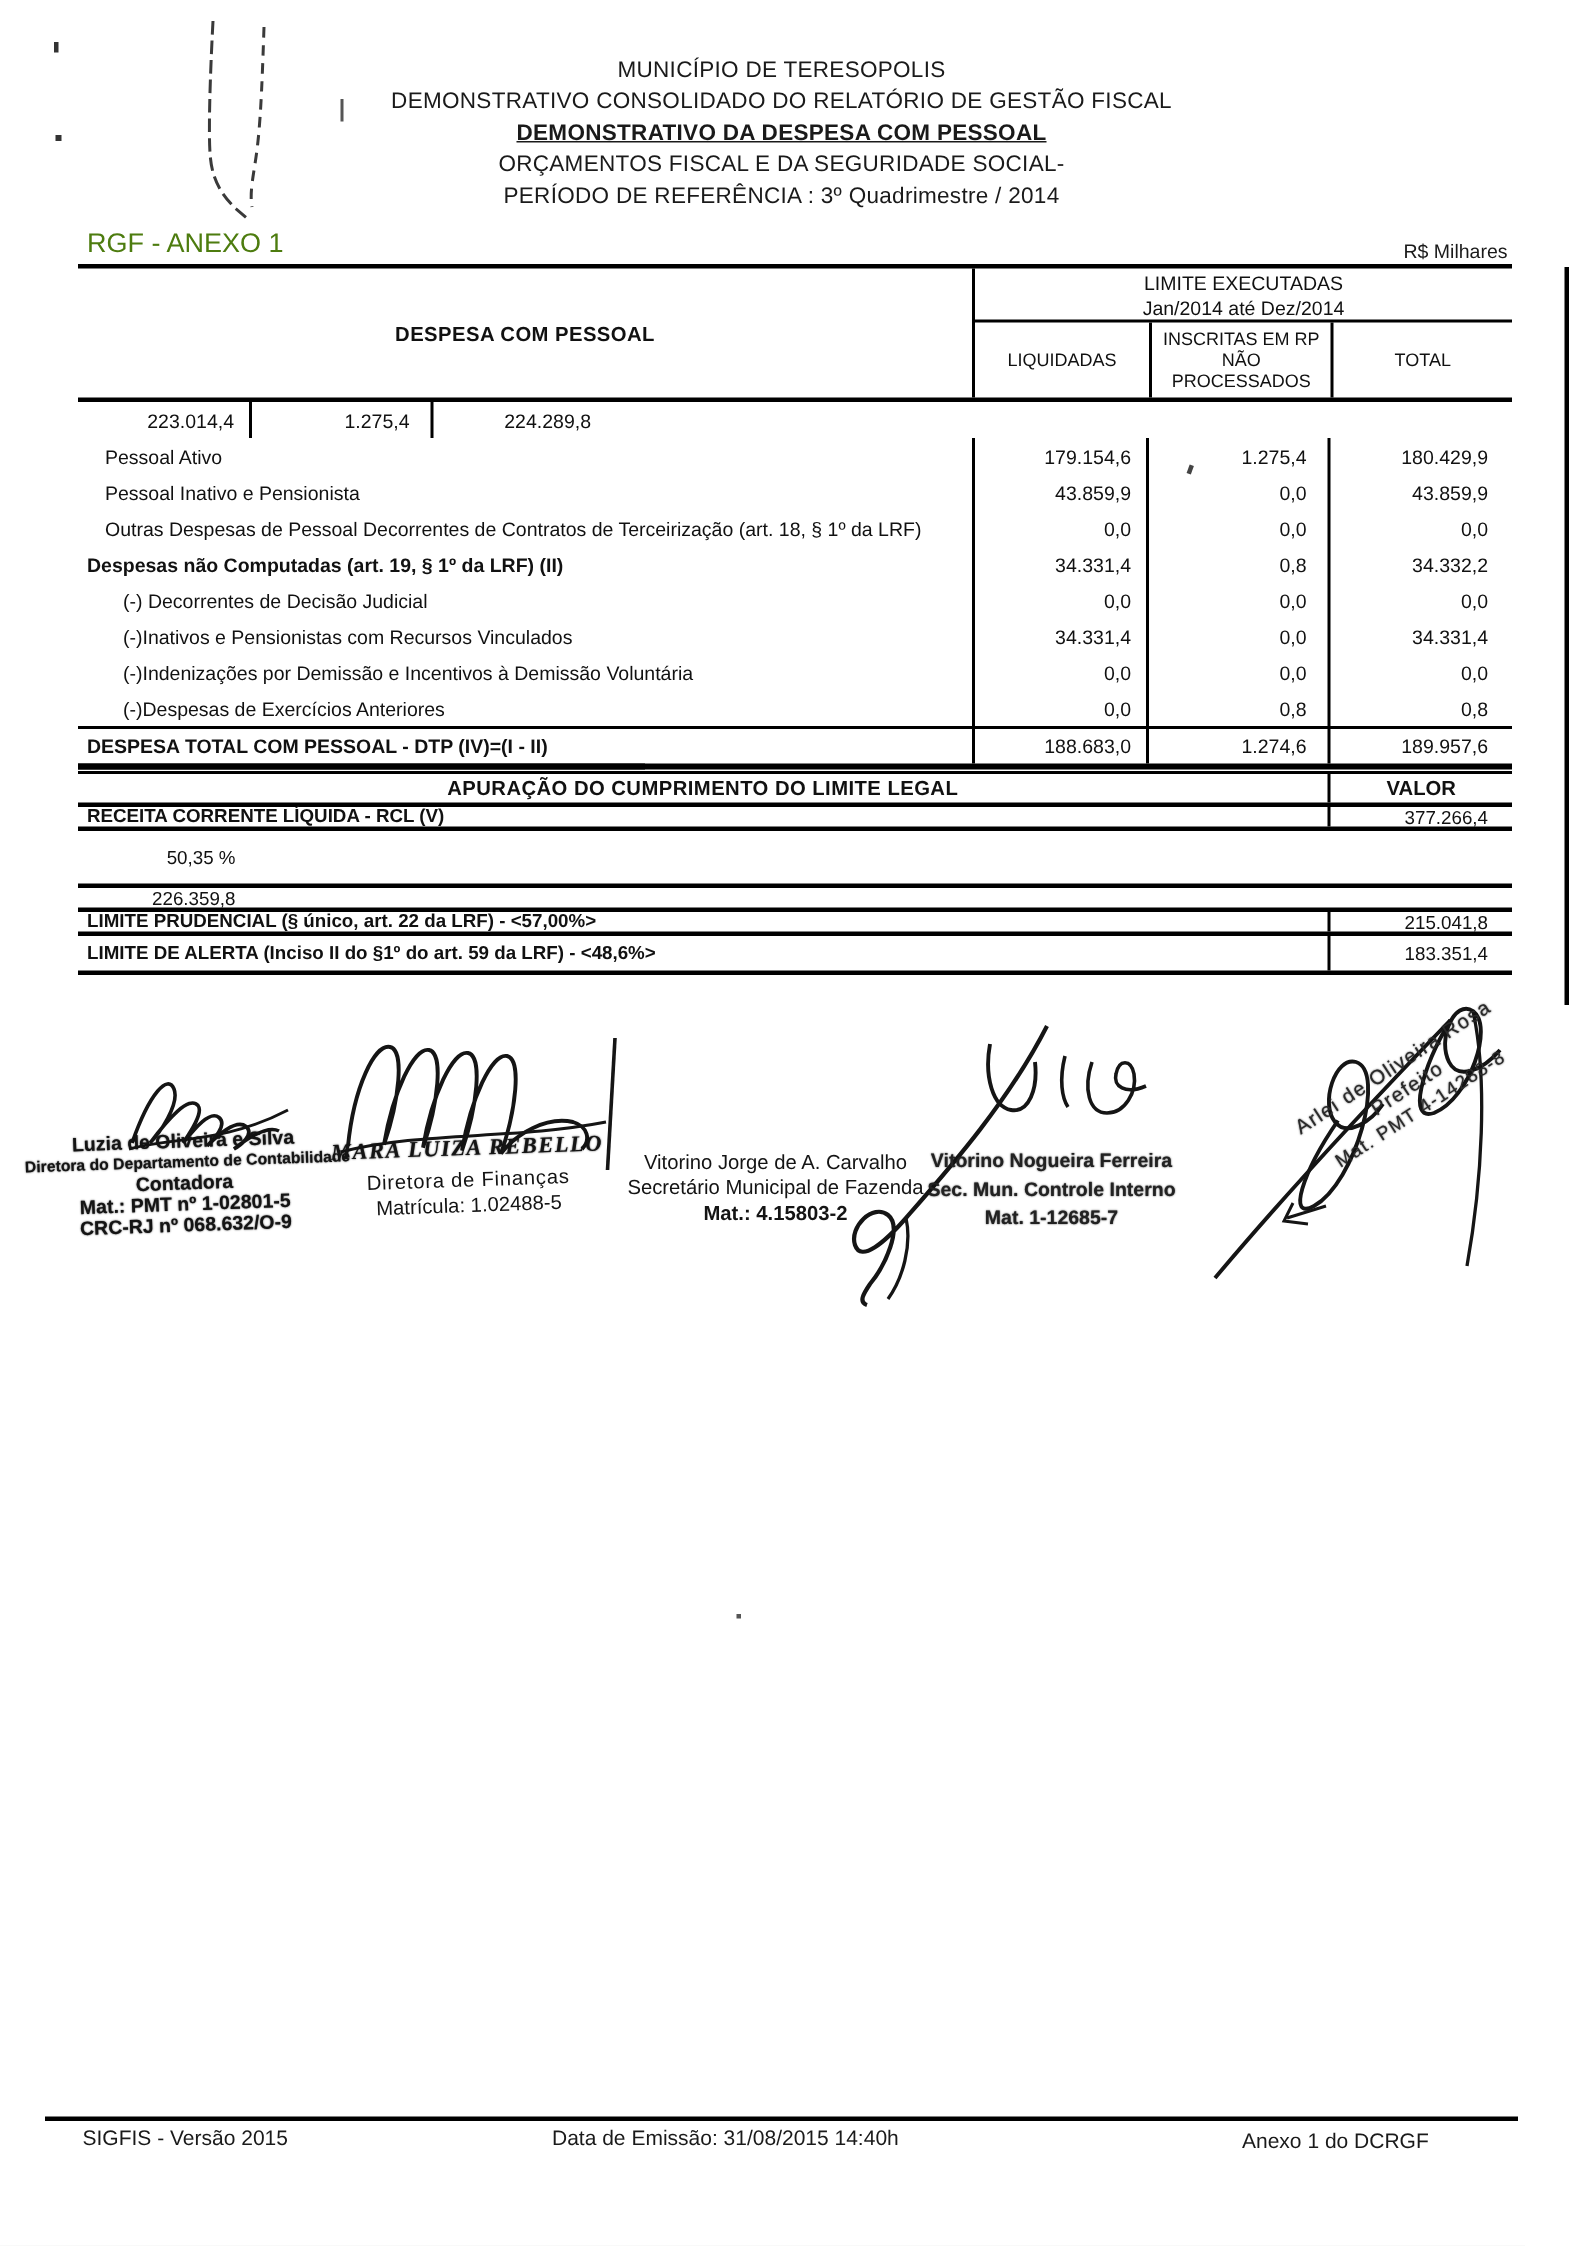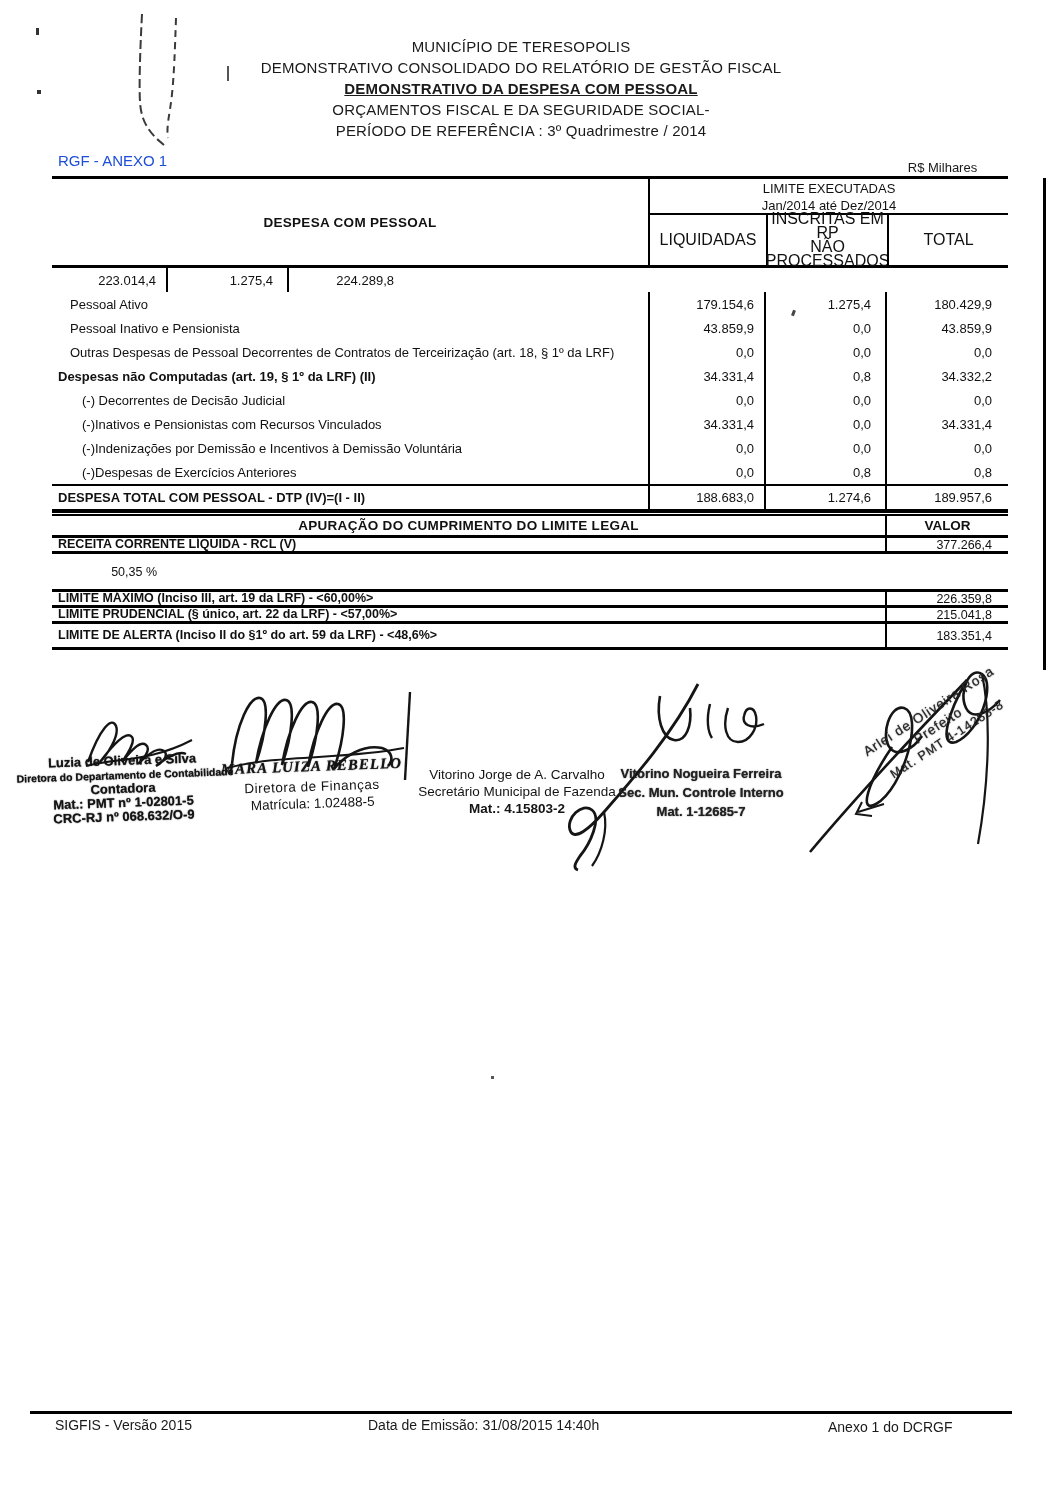--- a/index.html
+++ b/index.html
@@ -8,40 +8,40 @@
     position:relative; width:1058px; height:1497px; margin:0 auto;
     background:#ffffff; color:#111; overflow:hidden;
   }
   
   .doc-header {
     position:absolute; left:16px; top:36px; width:1010px;
     text-align:center; font-size:15px; line-height:21px; color:#1a1a1a;
     letter-spacing:.2px;
   }
   .doc-header .b { font-weight:bold;text-decoration:underline; }
-  .rgf { position:absolute; left:58px; top:152px; font-size:15px; color:#1d4ed8; }
-  .milh { position:absolute; left:880px; top:160px; width:125px; text-align:center; font-size:13px; color:#1a1a1a; }
+  .rgf { position:absolute; left:58px; top:152px; font-size:18px; color:#4d7c0f; }
+  .milh { position:absolute; left:880px; top:160px; width:125px; text-align:right; font-size:13px; color:#1a1a1a; }
 
   
   .crest { position:absolute; left:112px; top:4px; }
 
   
   .speck { position:absolute; background:#333; }
 
   
   .t1 { position:absolute; left:52px; top:176px; width:956px; font-size:13px; }
   .t1-head { position:relative; height:92px; border-top:3px solid #000; border-bottom:3px solid #000; }
   .t1-label { position:absolute; left:0; top:0; width:598px; height:100%;
     border-right:2px solid #000; display:flex; align-items:center; justify-content:center;
     font-weight:bold; font-size:13.5px; letter-spacing:.3px; }
   .t1-right { position:absolute; left:598px; top:0; right:0; height:100%; }
   .t1-group { height:36px; border-bottom:2px solid #000; text-align:center; font-size:13px; line-height:17px; padding-top:1px; }
   .t1-cols { display:flex; height:50px; }
   .t1-col { display:flex; flex-direction:column; align-items:center; justify-content:center;
-    font-size:16px; line-height:14px; text-align:center; height:100%; }
+    font-size:12px; line-height:14px; text-align:center; height:100%; }
   .t1-col.w1 { width:116px; }
   .t1-col.w2 { width:121px; border-left:2px solid #000; }
   .t1-col.w3 { width:121px; border-left:2px solid #000; }
 
   .row { display:flex; height:24px; }
   .row > div { display:flex; align-items:center; }
   .row .c0 { width:598px; border-right:2px solid #000; padding-left:6px; white-space:nowrap; overflow:hidden; }
   .row .c1 { width:116px; justify-content:flex-end; padding-right:10px; border-right:2px solid #000; }
   .row .c2 { width:121px; justify-content:flex-end; padding-right:14px; border-right:2px solid #000; }
   .row .c3 { width:121px; justify-content:flex-end; padding-right:16px; }
@@ -194,21 +194,20 @@
       <div class="hv">VALOR</div>
     </div>
     <div class="trow h24">
       <div class="lbl">RECEITA CORRENTE LÍQUIDA - RCL (V)</div>
       <div class="val">377.266,4</div>
     </div>
     <div class="trow h38">
       <div class="val">50,35 %</div>
     </div>
     <div class="trow h24">
-      <div class="lbl">LIMITE MÁXIMO (Inciso III, art. 19 da LRF) - &lt;60,00%&gt;</div>
       <div class="val">226.359,8</div>
     </div>
     <div class="trow h24">
       <div class="lbl">LIMITE PRUDENCIAL (§ único, art. 22 da LRF) - &lt;57,00%&gt;</div>
       <div class="val">215.041,8</div>
     </div>
     <div class="trow h26">
       <div class="lbl">LIMITE DE ALERTA (Inciso II do §1º do art. 59 da LRF) - &lt;48,6%&gt;</div>
       <div class="val">183.351,4</div>
     </div>

